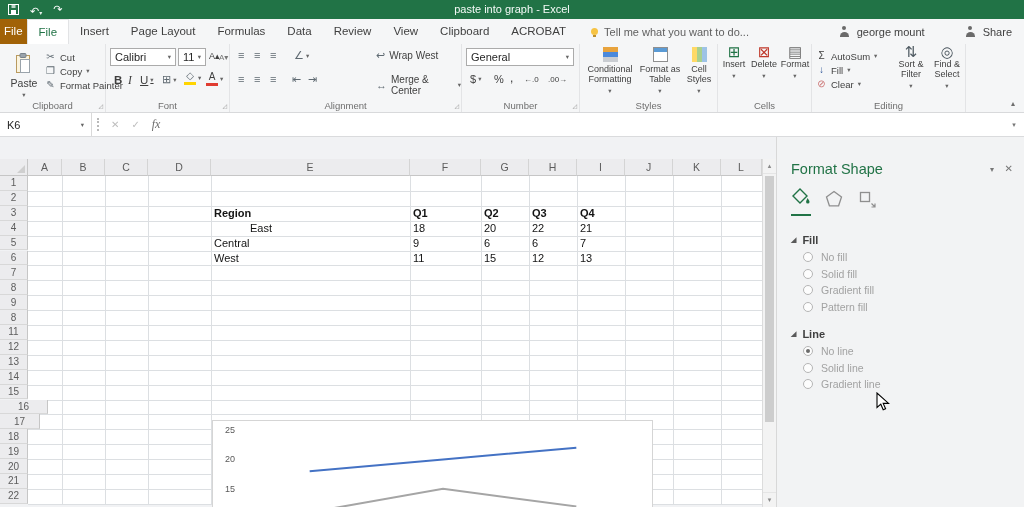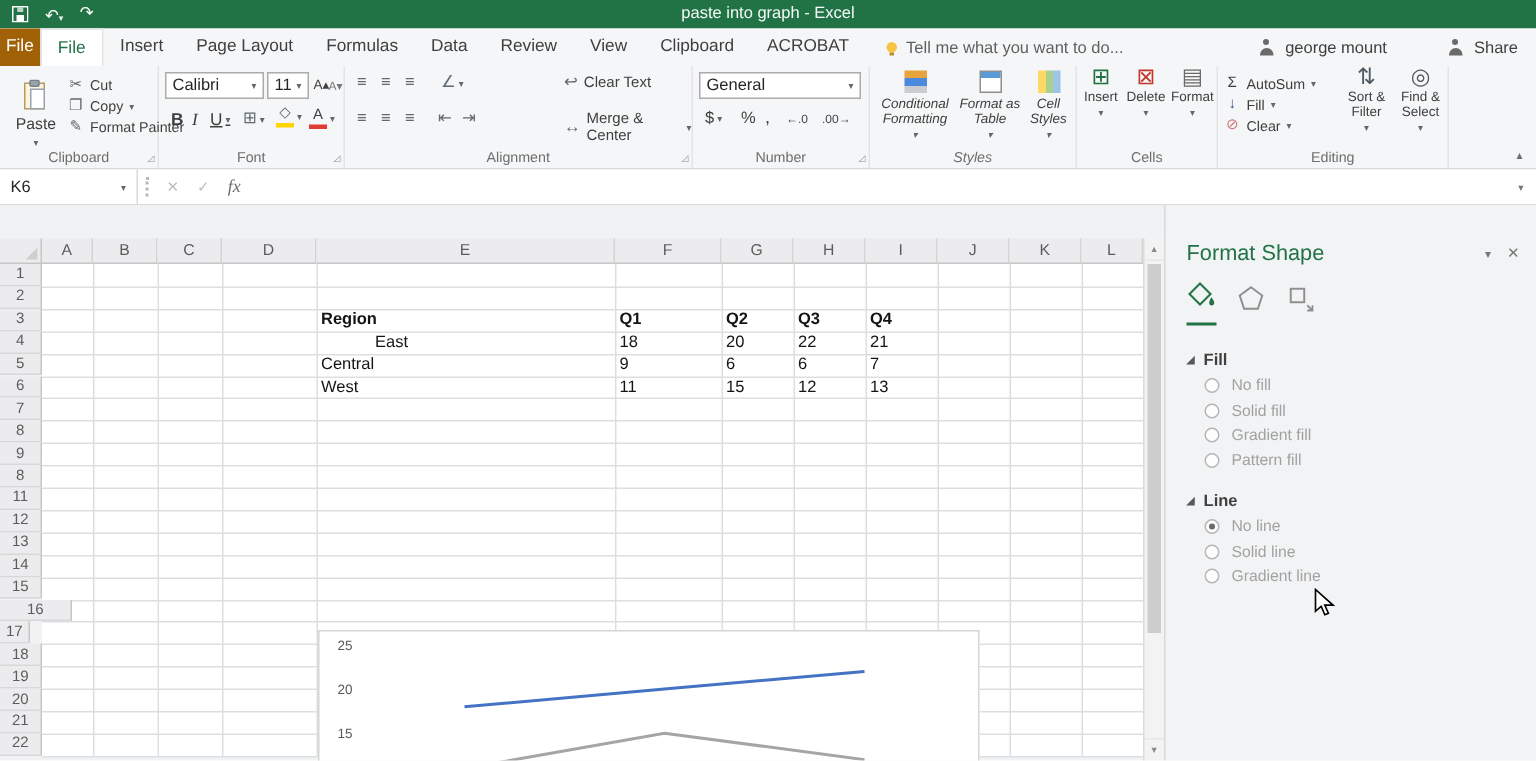--- a/index.html
+++ b/index.html
@@ -234,21 +234,21 @@
         </div>
       <div class="fbtn" style="left:40px;top:6px;">
           <span class="gi">≡</span>
         </div>
       <div class="fbtn" style="left:64px;top:6px;">
           <span class="gi">∠</span>
           <span class="dd">▾</span>
         </div>
       <div class="fbtn" style="left:146px;top:6px;font-size:10px;gap:4px;">
           <span class="gi">↩</span>
-          <span>Clear Text</span>
+          <span>Wrap West</span>
         </div>
       <div class="fbtn" style="left:8px;top:30px;">
           <span class="gi">≡</span>
         </div>
       <div class="fbtn" style="left:24px;top:30px;">
           <span class="gi">≡</span>
         </div>
       <div class="fbtn" style="left:40px;top:30px;">
           <span class="gi">≡</span>
         </div>
@@ -285,21 +285,21 @@
       <div class="fbtn" style="left:62px;top:31px;font-size:8px;">
           <span>←.0</span>
         </div>
       <div class="fbtn" style="left:86px;top:31px;font-size:8px;">
           <span>.00→</span>
         </div>
       <div class="grp-label">Number</div>
       <span class="launcher">◿</span>
     </div>
 
-    <div class="rgroup" style="left:580px;width:138px;font-style:italic;">
+    <div class="rgroup" style="left:580px;width:138px;">
       <div class="vbtn" style="left:4px;width:52px;">
         <span class="ico-cf"></span>
         <span>Conditional Formatting</span>
         <span class="dd">▾</span>
       </div>
       <div class="vbtn" style="left:58px;width:44px;">
         <span class="ico-ft"></span>
         <span>Format as Table</span>
         <span class="dd">▾</span>
       </div>
@@ -421,21 +421,21 @@
         <div class="rowhdr" style="left: 0px; top: 202.9px; width: 28px; height: 14.9px;">12</div>
         <div class="hline" style="left: 28px; top: 217.8px; width: 734px;"></div>
         <div class="rowhdr" style="left: 0px; top: 217.8px; width: 28px; height: 14.9px;">13</div>
         <div class="hline" style="left: 28px; top: 232.7px; width: 734px;"></div>
         <div class="rowhdr" style="left: 0px; top: 232.7px; width: 28px; height: 14.9px;">14</div>
         <div class="hline" style="left: 28px; top: 247.6px; width: 734px;"></div>
         <div class="rowhdr" style="left: 0px; top: 247.6px; width: 28px; height: 14.9px;">15</div>
         <div class="hline" style="left: 28px; top: 262.5px; width: 734px;"></div>
         <div class="rowhdr" style="left: 0px; top: 262.5px; width: 48px; height: 14.9px;">16</div>
         <div class="hline" style="left: 28px; top: 277.4px; width: 734px;"></div>
-        <div class="rowhdr" style="left: 0px; top: 277.4px; width: 20px; height: 14.9px;">17</div>
+        <div class="rowhdr" style="left: 0px; top: 277.4px; width: 40px; height: 14.9px;">17</div>
         <div class="hline" style="left: 28px; top: 292.3px; width: 734px;"></div>
         <div class="rowhdr" style="left: 0px; top: 292.3px; width: 28px; height: 14.9px;">18</div>
         <div class="hline" style="left: 28px; top: 307.2px; width: 734px;"></div>
         <div class="rowhdr" style="left: 0px; top: 307.2px; width: 28px; height: 14.9px;">19</div>
         <div class="hline" style="left: 28px; top: 322.1px; width: 734px;"></div>
         <div class="rowhdr" style="left: 0px; top: 322.1px; width: 28px; height: 14.9px;">20</div>
         <div class="hline" style="left: 28px; top: 337px; width: 734px;"></div>
         <div class="rowhdr" style="left: 0px; top: 337px; width: 28px; height: 14.9px;">21</div>
         <div class="hline" style="left: 28px; top: 351.9px; width: 734px;"></div>
         <div class="rowhdr" style="left: 0px; top: 351.9px; width: 28px; height: 14.9px;">22</div>

